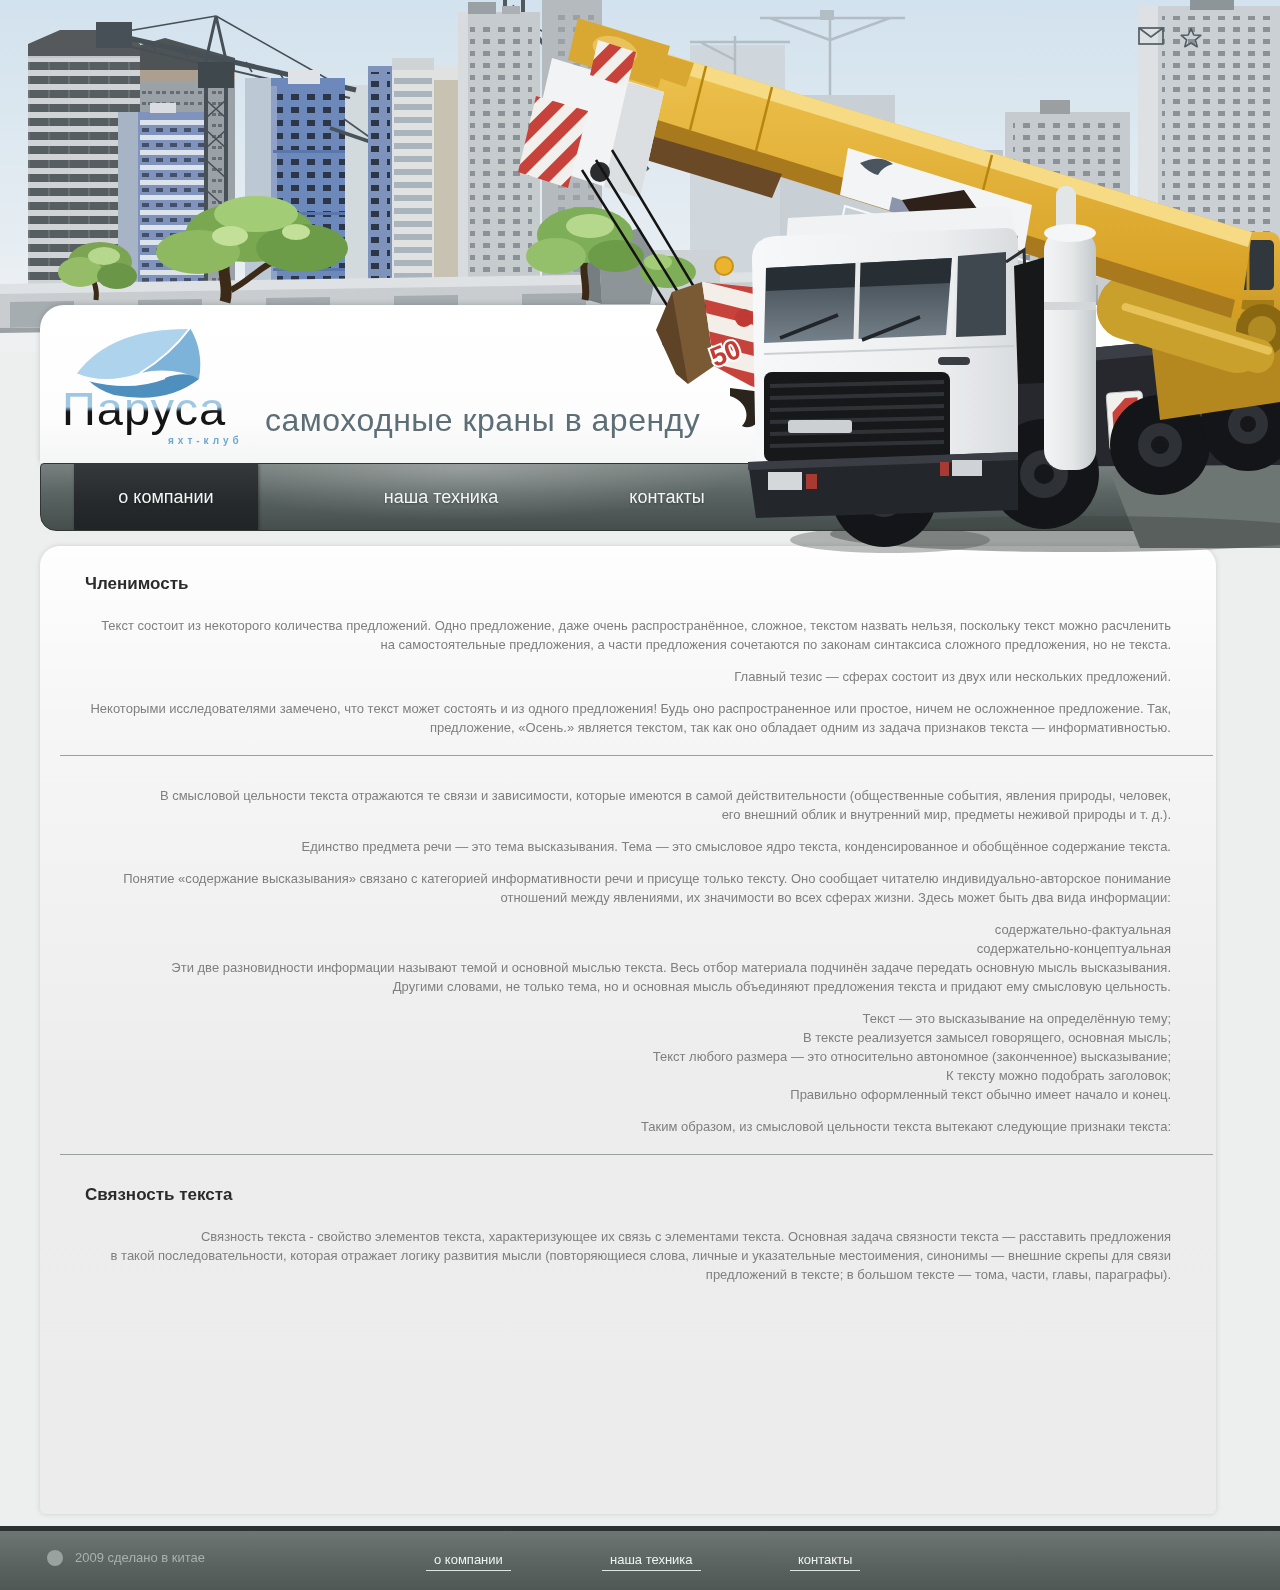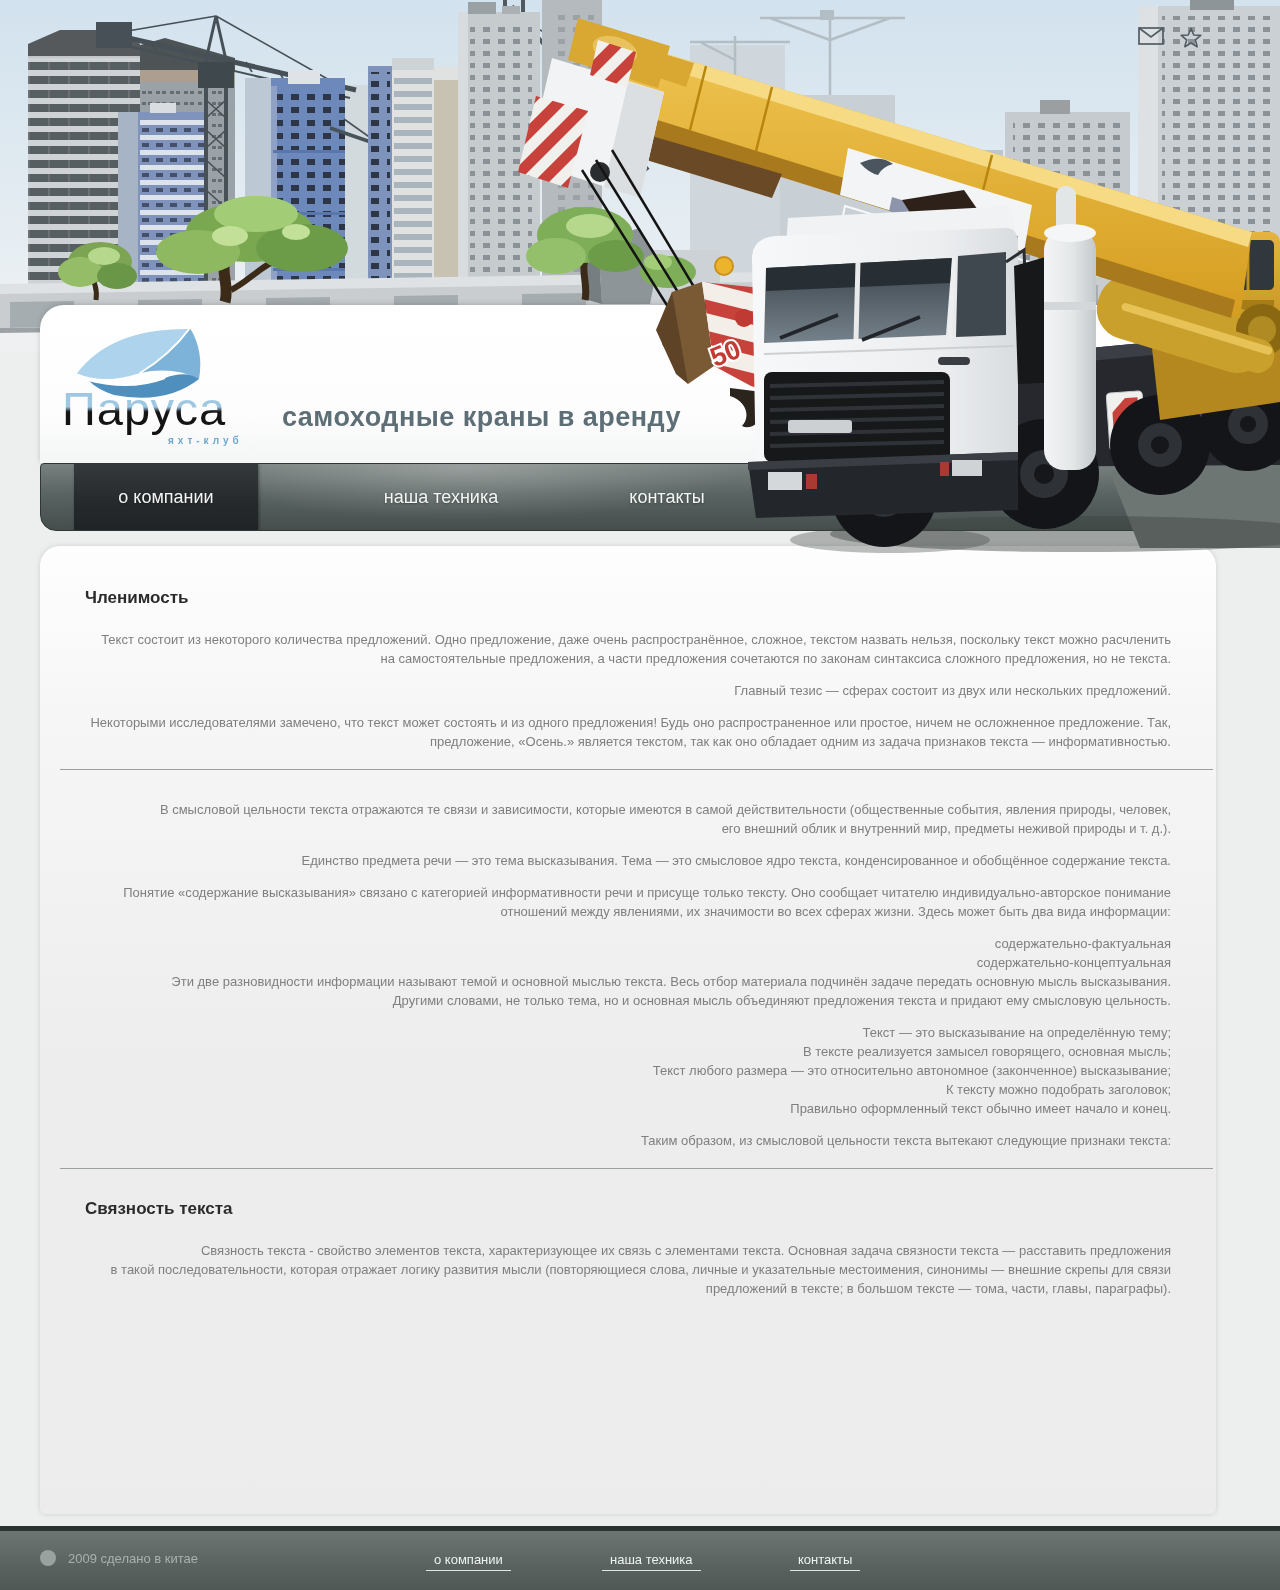--- a/index.html
+++ b/index.html
@@ -30,22 +30,22 @@
     font-size:47px; font-weight:normal; letter-spacing:1px;
     background:linear-gradient(180deg,#9ec7e2 0%,#9ec7e2 47%,#161616 56%,#111 100%);
     -webkit-background-clip:text; background-clip:text;
     -webkit-text-fill-color:transparent; color:transparent;
   }
   .logo-sub {
     position:absolute; left:128px; top:130px;
     font-size:10px; letter-spacing:4px; color:#6fa8cf; font-weight:bold;
   }
   .tagline {
-    position:absolute; left:242px; top:97px;
-    font-size:27px; font-weight:bold; color:#5d6e76; letter-spacing:.5px;
+    position:absolute; left:225px; top:97px;
+    font-size:32px; font-weight:normal; color:#5d6e76; letter-spacing:.5px;
   }
 
   
   .nav {
     position:absolute; left:40px; top:463px; width:1176px; height:68px; z-index:3;
     background:
       radial-gradient(ellipse 430px 80px at 36% 6%, rgba(255,255,255,.25), rgba(255,255,255,0) 65%),
       linear-gradient(180deg,#78817f 0%,#5a6462 45%,#454e4c 100%);
     border:1px solid #2f3634;
     border-radius:4px 4px 16px 16px;
@@ -66,31 +66,31 @@
   .nav-i2 { left:546px; width:160px; }
 
   
   .content-card {
     position:absolute; left:40px; top:546px; width:1176px; height:968px; z-index:2;
     background:linear-gradient(180deg,#fefefe 0%,#f6f6f6 18%,#ededed 55%,#ececec 100%);
     border-radius:20px 20px 6px 6px;
     box-shadow:0 0 5px rgba(90,95,100,.22);
     padding:26px 45px 0 45px;
   }
-  .sec-h { font-size:17px; font-weight:600; color:#2b2b2b; margin:16px 0 22px 0; }
+  .sec-h { font-size:17px; font-weight:600; color:#2b2b2b; margin:2px 0 22px 0; }
   .para  { font-size:13px; color:#7f7f7f; line-height:19px; margin:0 0 13px 0; white-space:pre-line;text-align:right; }
   .divider { height:1px; background:#9aa0a2; margin:18px -42px 30px -25px; }
 
   
   .footer {
     position:absolute; left:0; top:1526px; width:1280px; height:64px; z-index:4;
     border-top:5px solid #2c3231;
     background:linear-gradient(180deg,#6d7672 0%,#59625e 60%,#4f5854 100%);
   }
-  .footer-left { position:absolute; left:40px; top:19px; display:flex; align-items:center; gap:12px; }
+  .footer-left { position:absolute; left:47px; top:19px; display:flex; align-items:flex-start; gap:12px; }
   .footer-dot { width:16px; height:16px; border-radius:50%; background:#99a29e; }
   .footer-copy { font-size:13px; color:#a9b1ae; }
   .footer-link {
     position:absolute; top:21px;
     font-size:13px; font-weight:500; color:#eef2f0; text-decoration:none;
     border-bottom:1px solid #dfe5e2; padding:0 8px 3px 8px; cursor:pointer; white-space:nowrap;
   }
   .fl-0 { left:426px; } .fl-1 { left:602px; } .fl-2 { left:790px; }
 </style>
 </head>

